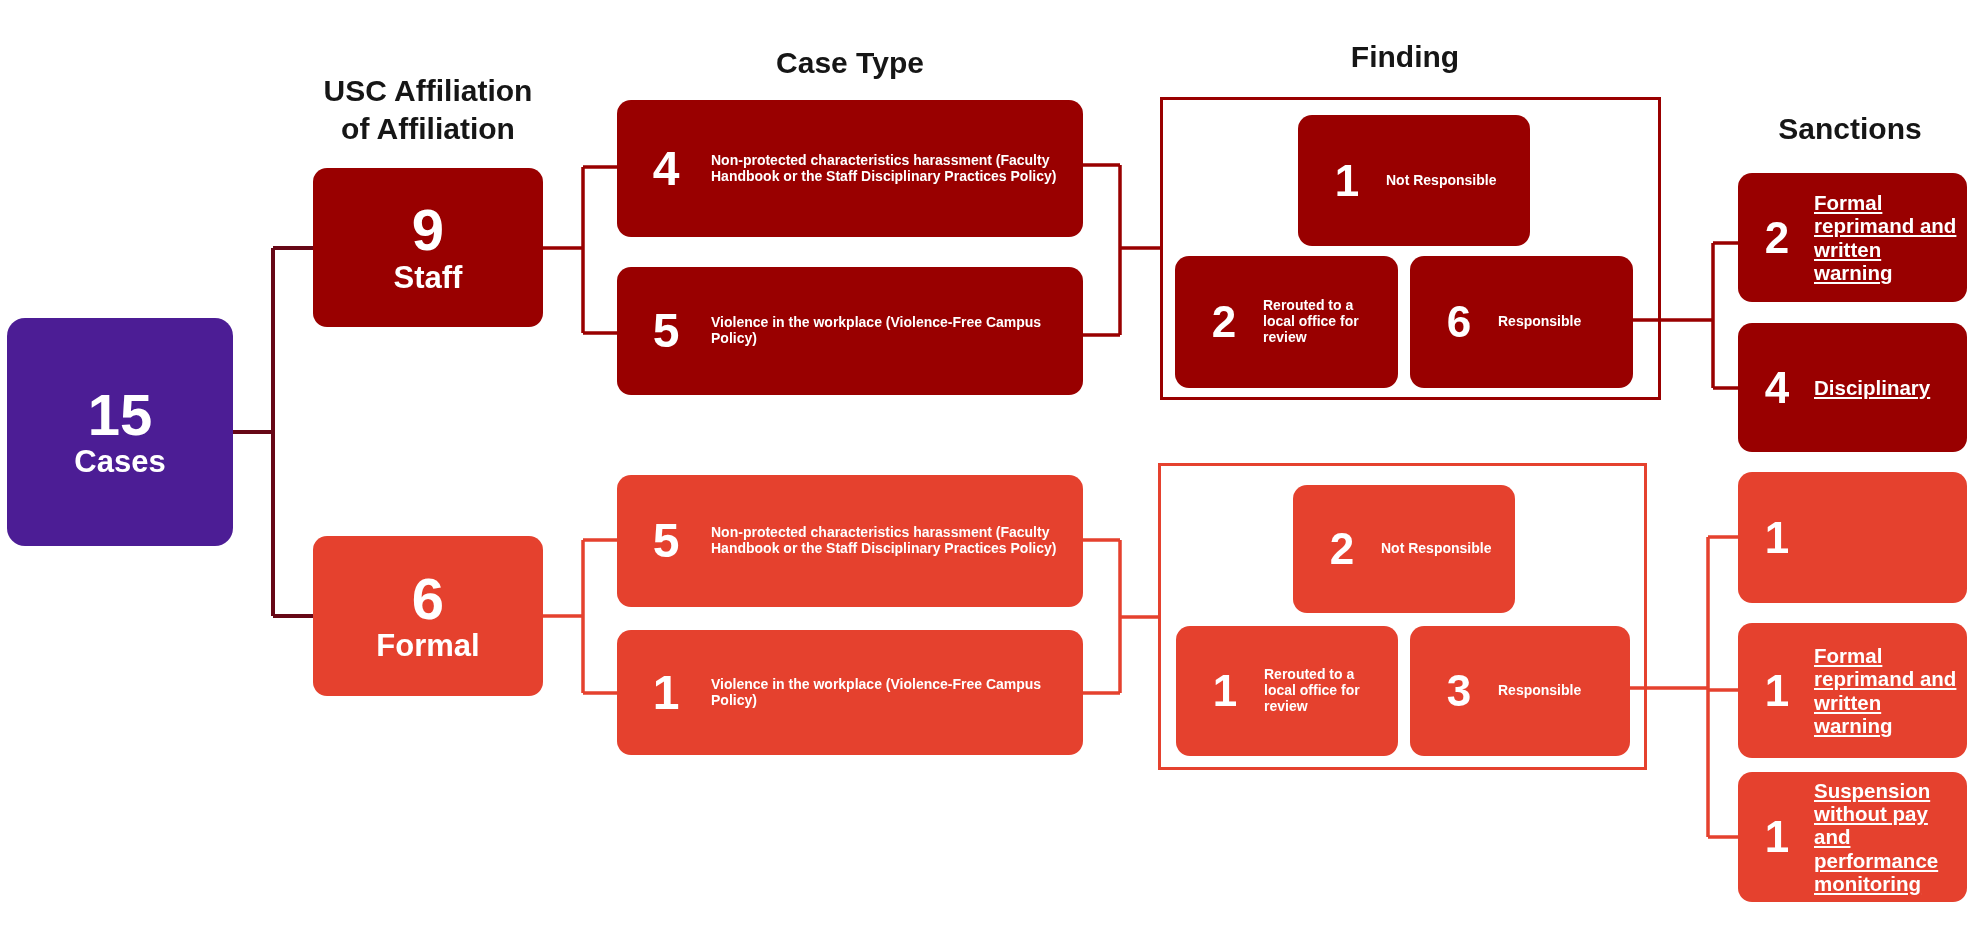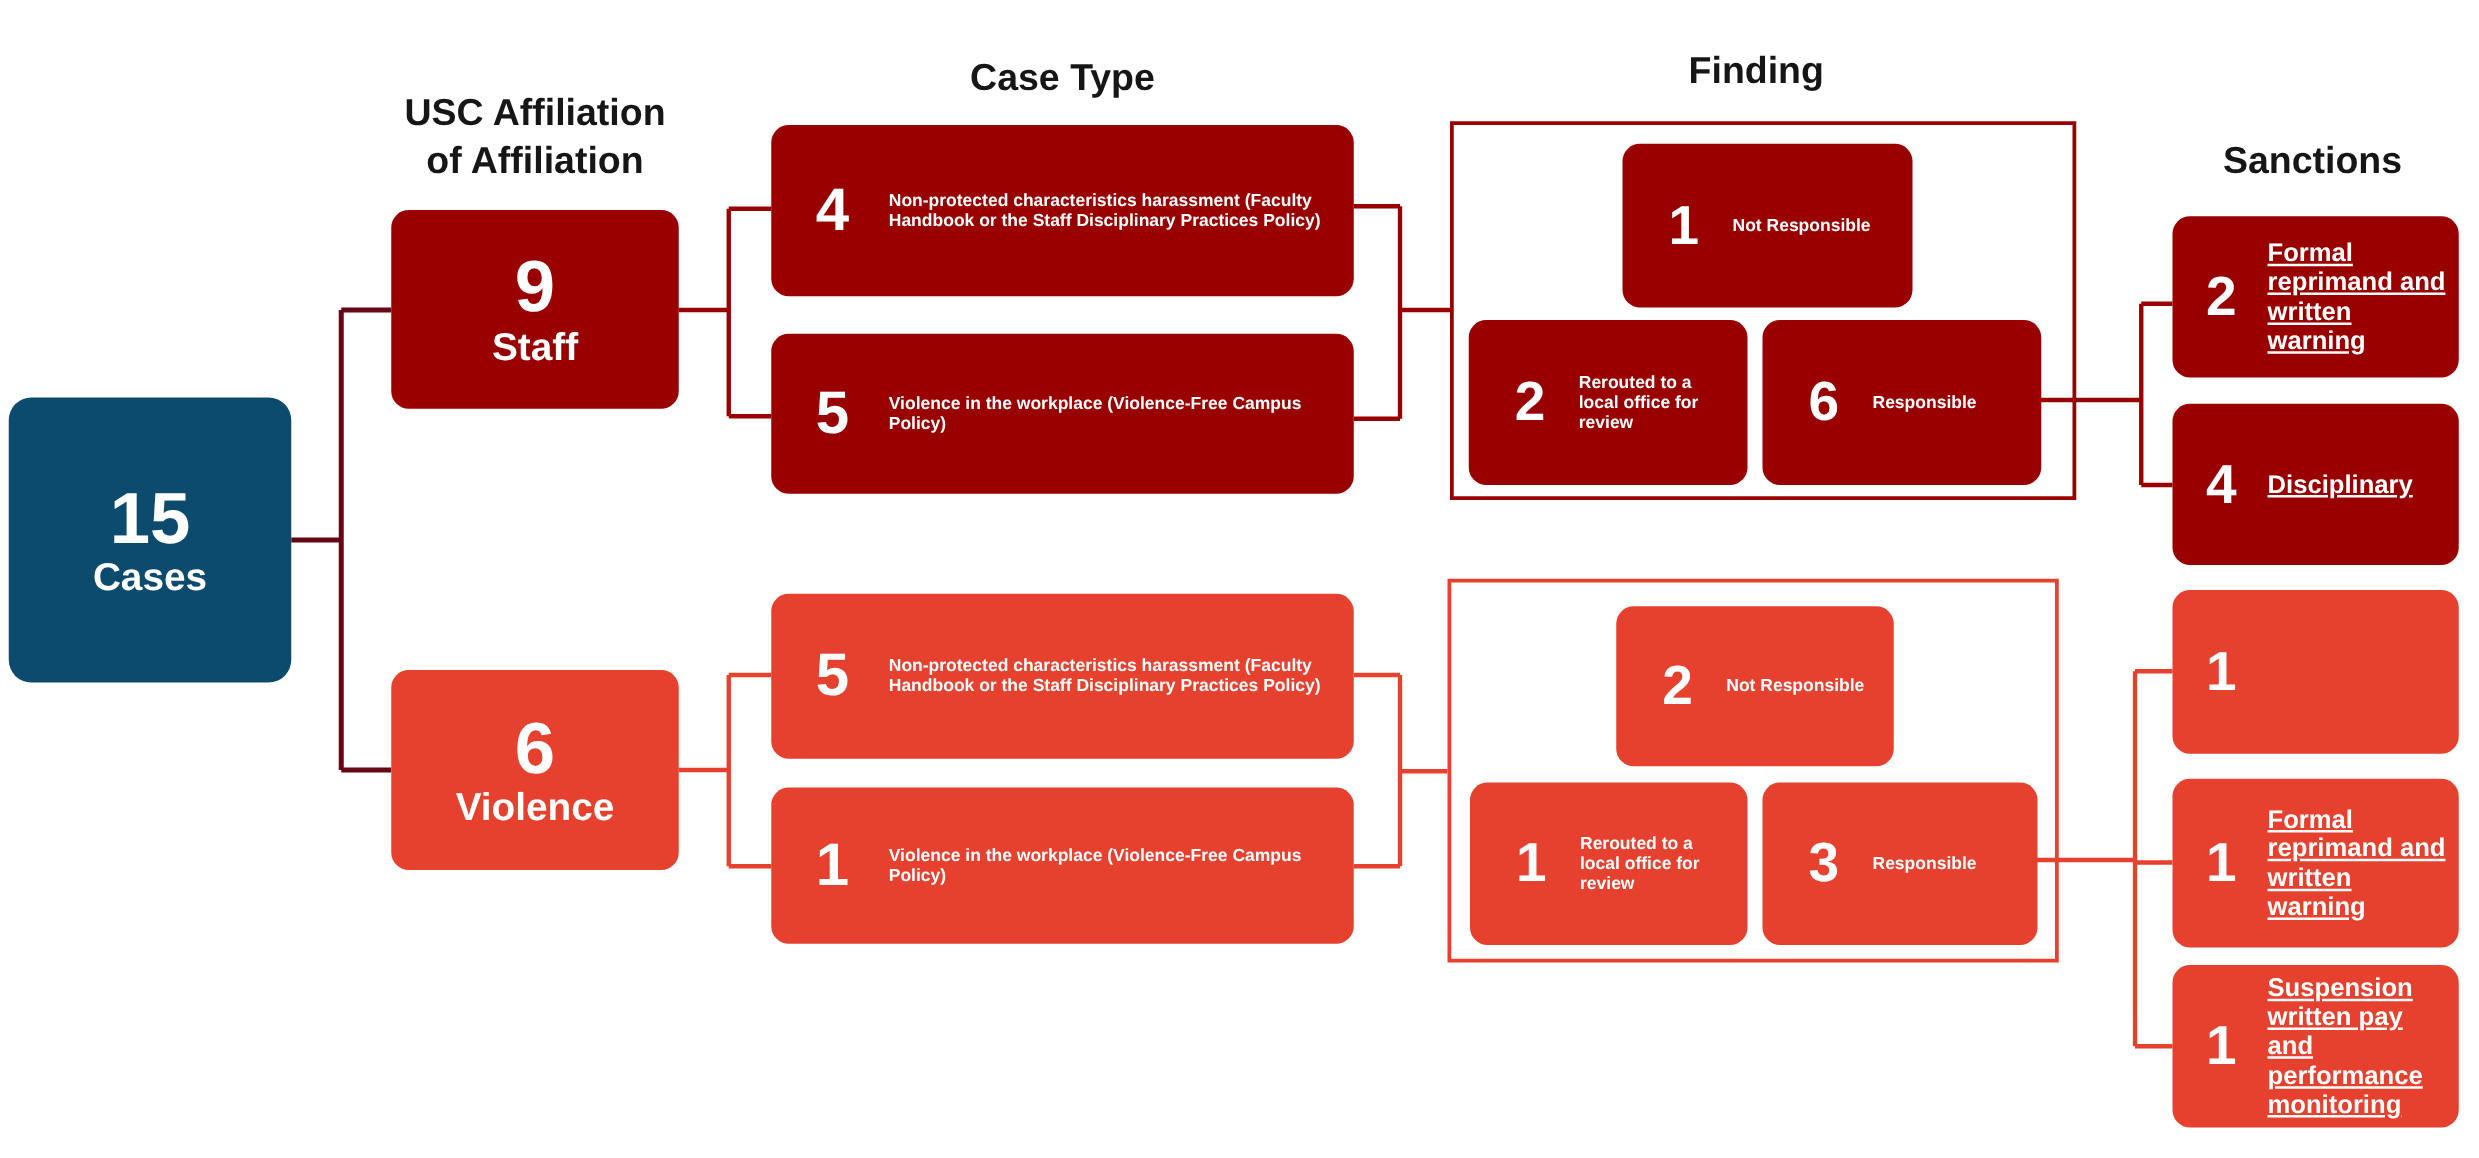--- a/index.html
+++ b/index.html
@@ -11,21 +11,21 @@
   .col-header{
     position:absolute;text-align:center;font-size:30px;font-weight:700;
     color:#161616;line-height:1.25;
   }
   .node{
     position:absolute;border-radius:14px;color:#ffffff;display:flex;
     box-sizing:border-box;
   }
   .stack{flex-direction:column;align-items:center;justify-content:center;}
   .row{flex-direction:row;align-items:center;}
-  .bg-root{background:#0c4a6e;}
+  .bg-root{background:#4c1d95;}
   .bg-staff{background:#990000;}
   .bg-fac{background:#E5412E;}
   .group{
     position:absolute;box-sizing:border-box;background:transparent;
   }
   .group.staff-outline{border:3px solid #990000;}
   .group.fac-outline{border:3px solid #E5412E;}
   .group .node{position:absolute;}
   .count-xl{font-size:58px;font-weight:700;line-height:1.05;}
   .label-xl{font-size:31px;font-weight:700;line-height:1.1;}
@@ -70,21 +70,21 @@
     <span class="count-xl">15</span>
     <span class="label-xl">Cases</span>
   </div>
 
   <div class="node stack bg-staff" style="left:313px;top:168px;width:230px;height:159px;">
     <span class="count-xl">9</span>
     <span class="label-xl">Staff</span>
   </div>
   <div class="node stack bg-fac" style="left:313px;top:536px;width:230px;height:160px;">
     <span class="count-xl">6</span>
-    <span class="label-xl">Violence</span>
+    <span class="label-xl">Formal</span>
   </div>
 
   <div class="node row ct bg-staff" style="left:617px;top:100px;width:466px;height:137px;">
     <span class="count-lg">4</span>
     <span class="label-md">Non-protected characteristics harassment (Faculty Handbook or the Staff Disciplinary Practices Policy)</span>
   </div>
   <div class="node row ct bg-staff" style="left:617px;top:267px;width:466px;height:128px;">
     <span class="count-lg">5</span>
     <span class="label-md">Violence in the workplace (Violence-Free Campus Policy)</span>
   </div>
@@ -139,16 +139,16 @@
 
   <div class="node row snc bg-fac" style="left:1738px;top:472px;width:229px;height:131px;">
     <span class="count-md">1</span>
   </div>
   <div class="node row snc bg-fac" style="left:1738px;top:623px;width:229px;height:135px;">
     <span class="count-md">1</span>
     <span class="label-sm">Formal reprimand and written warning</span>
   </div>
   <div class="node row snc bg-fac" style="left:1738px;top:772px;width:229px;height:130px;">
     <span class="count-md">1</span>
-    <span class="label-sm">Suspension written pay and performance monitoring</span>
+    <span class="label-sm">Suspension without pay and performance monitoring</span>
   </div>
 
 </div>
 
 </body></html>

